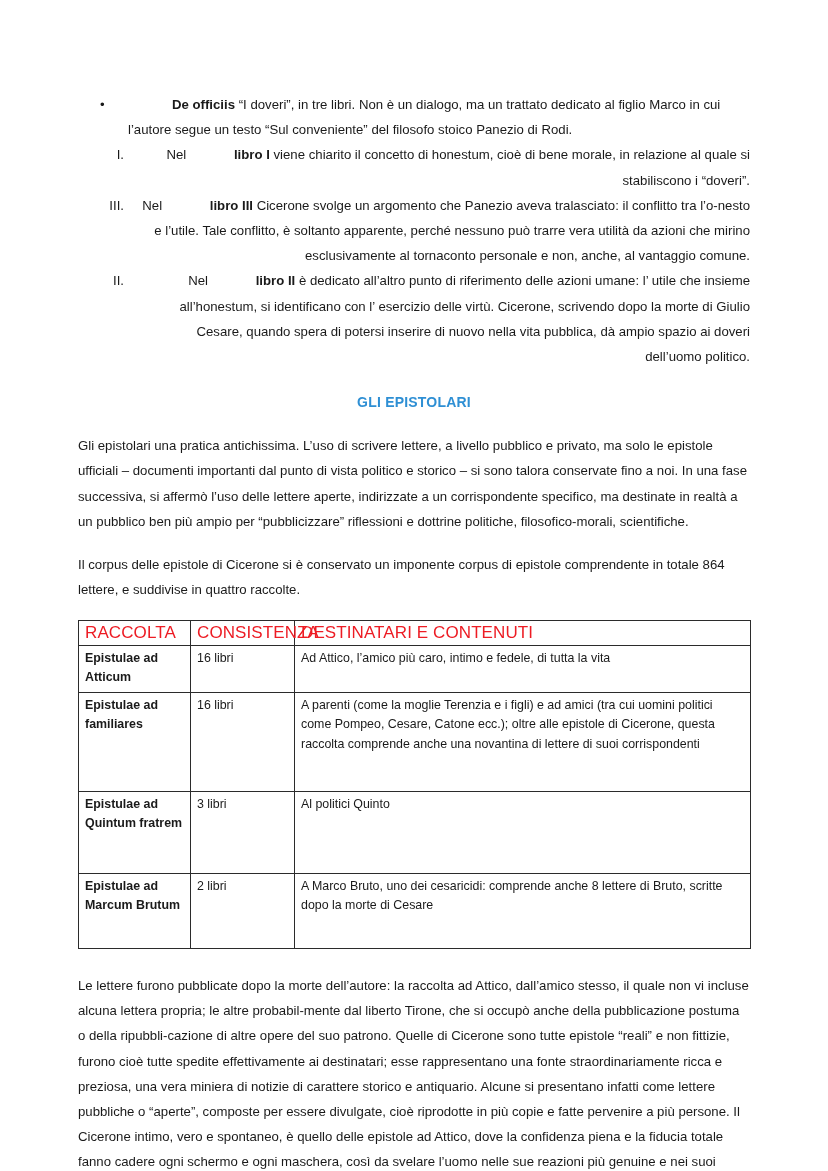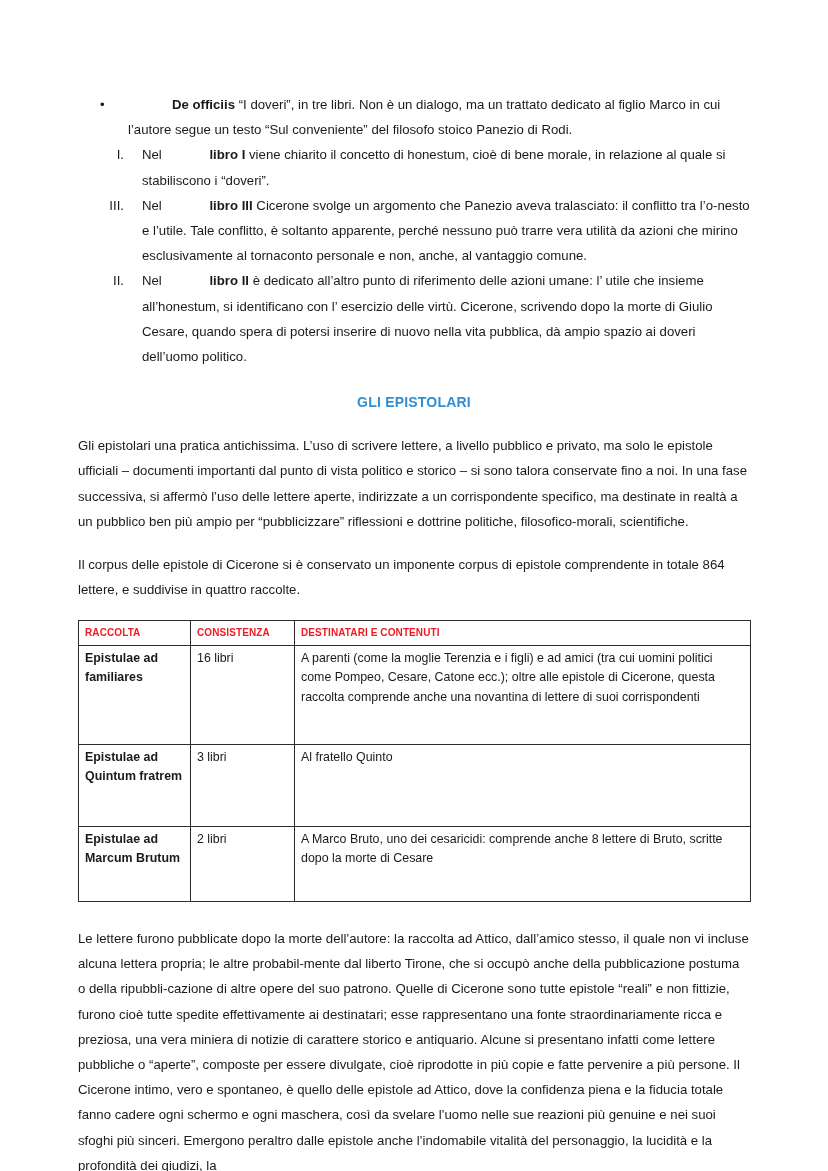--- a/index.html
+++ b/index.html
@@ -74,21 +74,21 @@
   }
   .roman-marker {
     position: absolute;
     left: 0;
     top: 0;
     width: 46px;
     text-align: right;
     font-size: 13.2px;
     line-height: 25.2px;
   }
-  .roman-text { display: block; }
+  .roman-text { display: block; text-align: right; }
 
   b, .b { font-weight: bold; padding-left: 44px; }
 
   
   .section-heading {
     text-align: center;
     font-size: 14px;
     font-weight: bold;
     color: #2e8fd4;
     letter-spacing: 0.2px;
@@ -109,22 +109,22 @@
   table.epistole td, table.epistole th {
     border: 1px solid #2b2b2b;
     vertical-align: top;
     padding: 3px 6px 3px 6px;
     font-size: 12.4px;
     line-height: 19.5px;
     text-align: left;
   }
   table.epistole thead th {
     color: #ed1c24;
-    font-weight: bold;
-    font-size: 10px;
+    font-weight: normal;
+    font-size: 17px;
     padding-top: 2px;
     padding-bottom: 2px;
     letter-spacing: 0.1px;
   }
   .col-a { width: 112px; }
   .col-b { width: 104px; }
   .col-c { width: 456px; }
 
   td.cell-name { font-weight: bold; }
   td.cell-qty  { font-weight: normal; }
@@ -180,29 +180,34 @@
           <col class="col-c">
         </colgroup>
         <thead>
           <tr>
             <th>RACCOLTA</th>
             <th>CONSISTENZA</th>
             <th>DESTINATARI E CONTENUTI</th>
           </tr>
         </thead>
         <tbody>
+          <tr class="r1">
+            <td class="cell-name">Epistulae ad Atticum</td>
+            <td class="cell-qty">16 libri</td>
+            <td class="cell-desc">Ad Attico, l’amico più caro, intimo e fedele, di tutta la vita</td>
+          </tr>
           <tr class="r2">
             <td class="cell-name">Epistulae ad familiares</td>
             <td class="cell-qty">16 libri</td>
             <td class="cell-desc">A parenti (come la moglie Terenzia e i figli) e ad amici (tra cui uomini politici come Pompeo, Cesare, Catone ecc.); oltre alle epistole di Cicerone, questa raccolta comprende anche una novantina di lettere di suoi corrispondenti</td>
           </tr>
           <tr class="r3">
             <td class="cell-name">Epistulae ad Quintum fratrem</td>
             <td class="cell-qty">3  libri</td>
-            <td class="cell-desc">Al fratello Quinto</td>
+            <td class="cell-desc">Al politici Quinto</td>
           </tr>
           <tr class="r4">
             <td class="cell-name">Epistulae ad Marcum Brutum</td>
             <td class="cell-qty">2 libri</td>
             <td class="cell-desc">A Marco Bruto, uno dei cesaricidi: comprende anche 8 lettere di Bruto, scritte dopo la morte di Cesare</td>
           </tr>
         </tbody>
       </table>
     </div>
 

